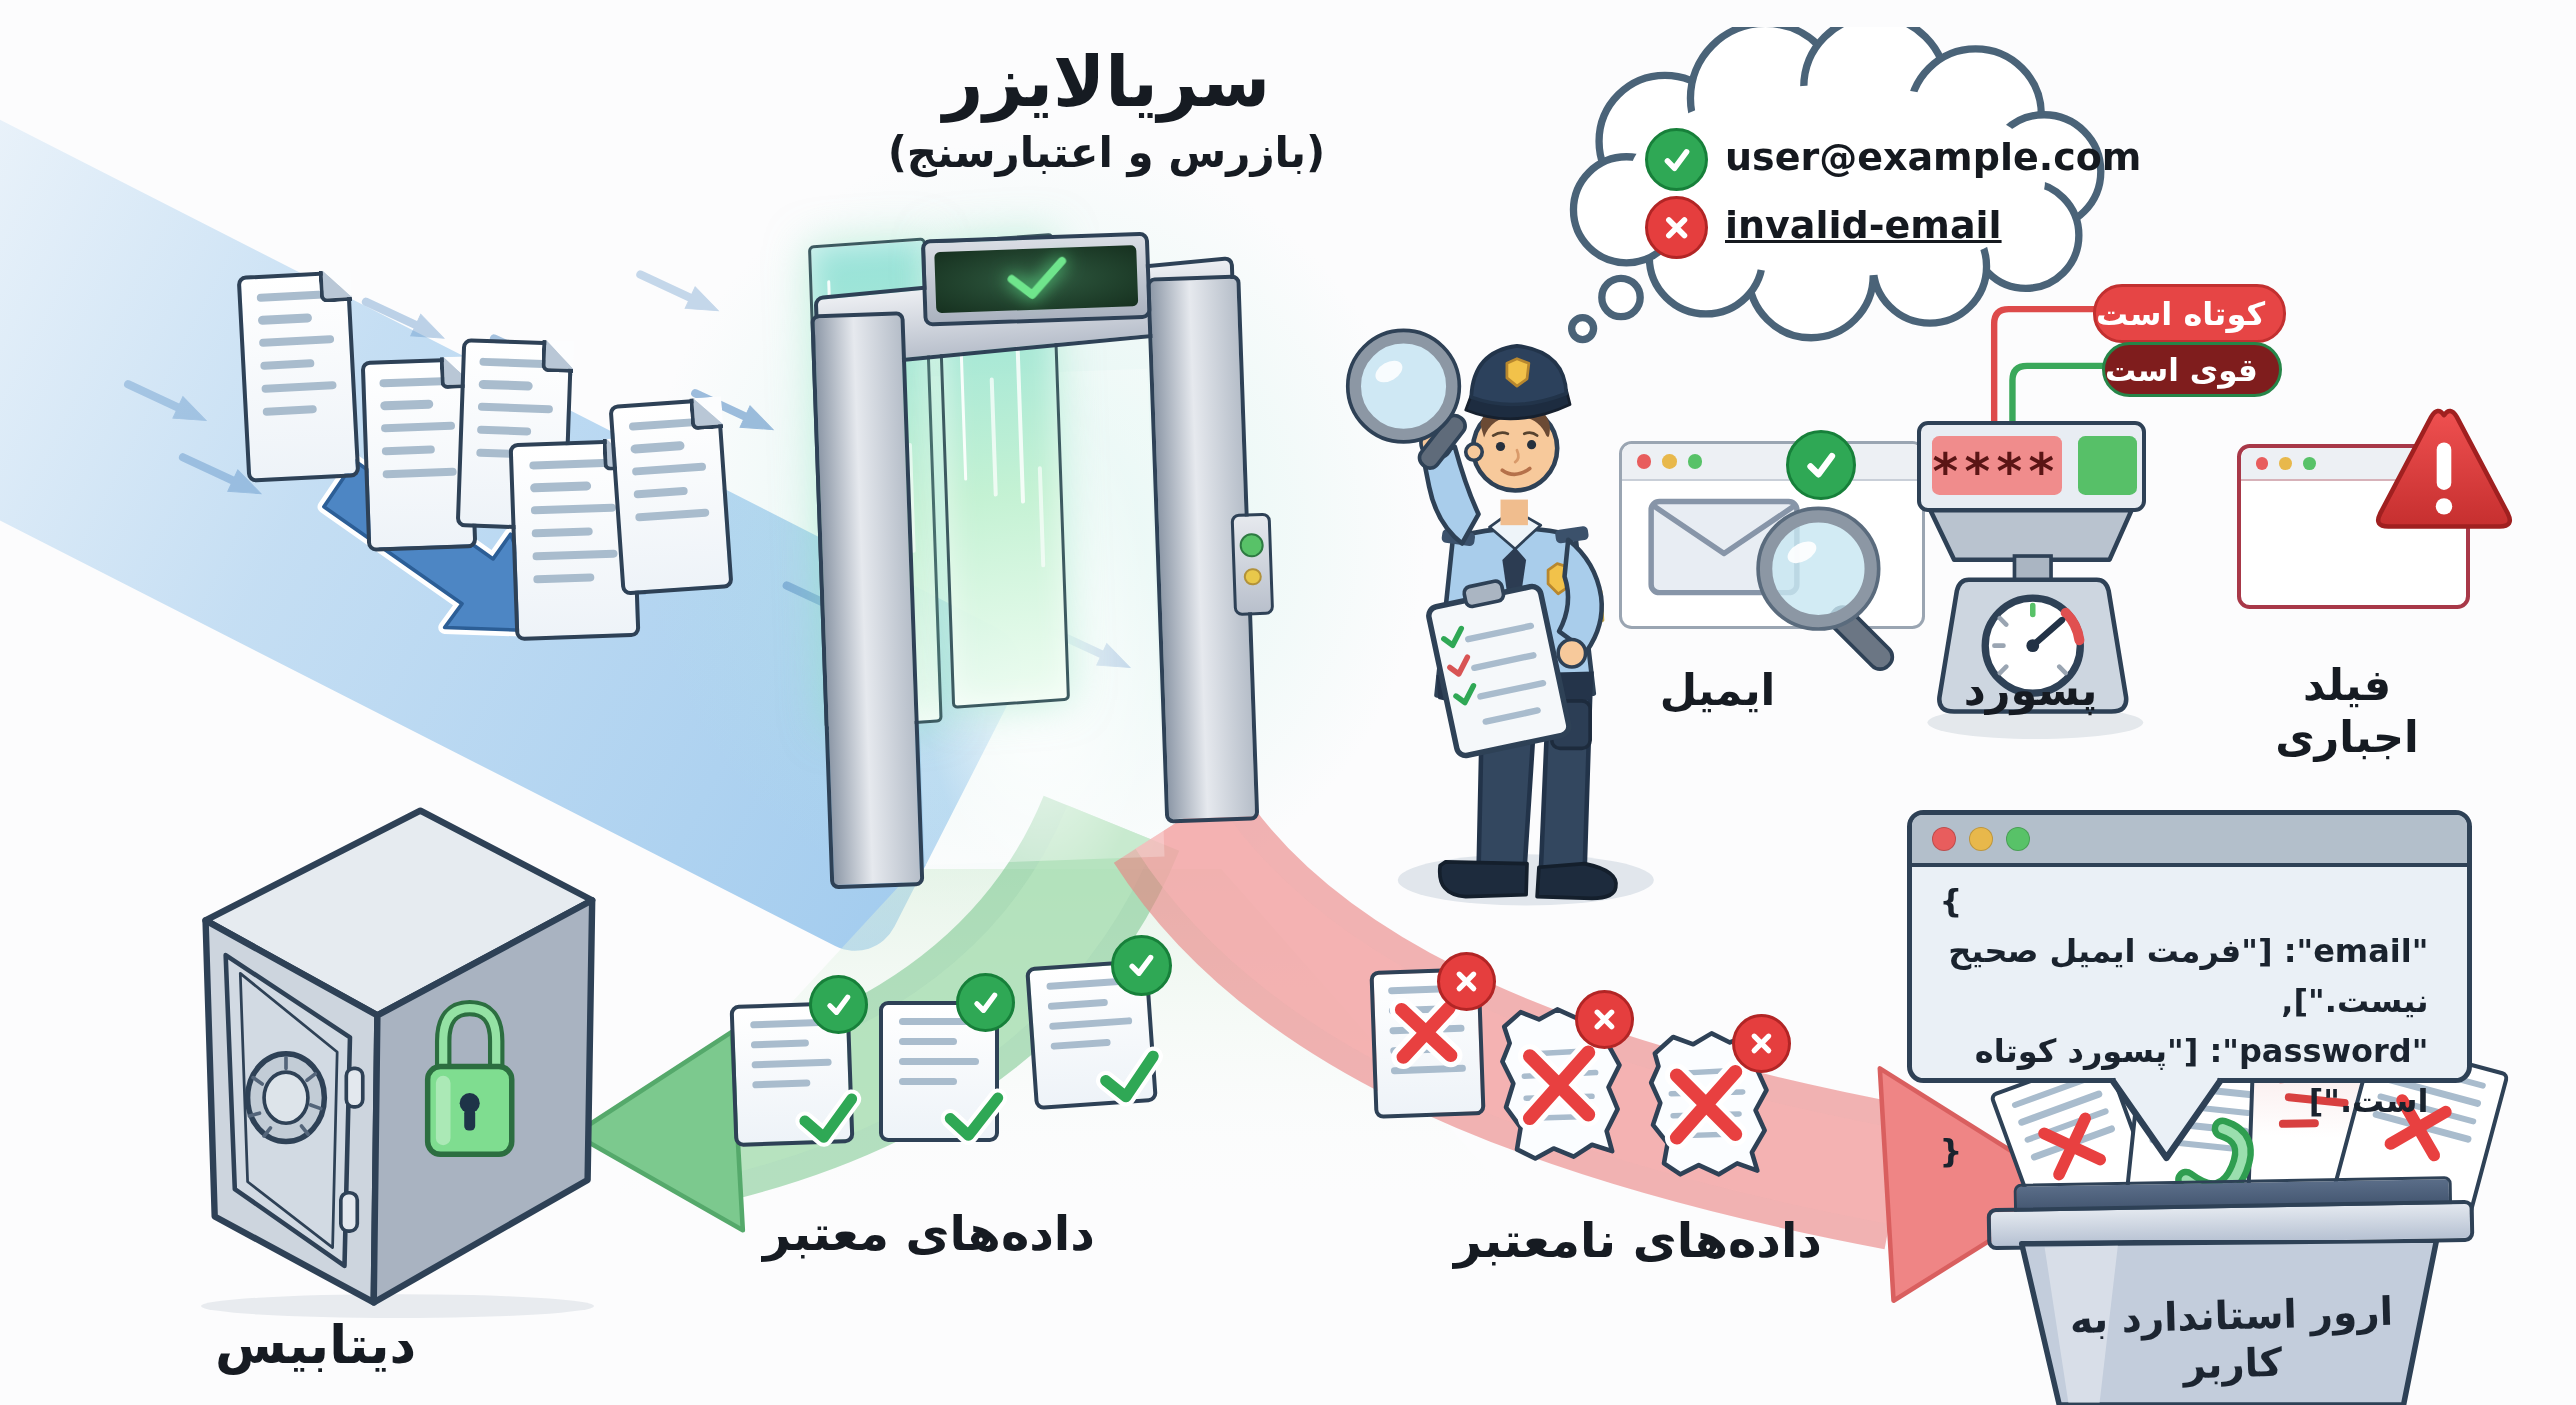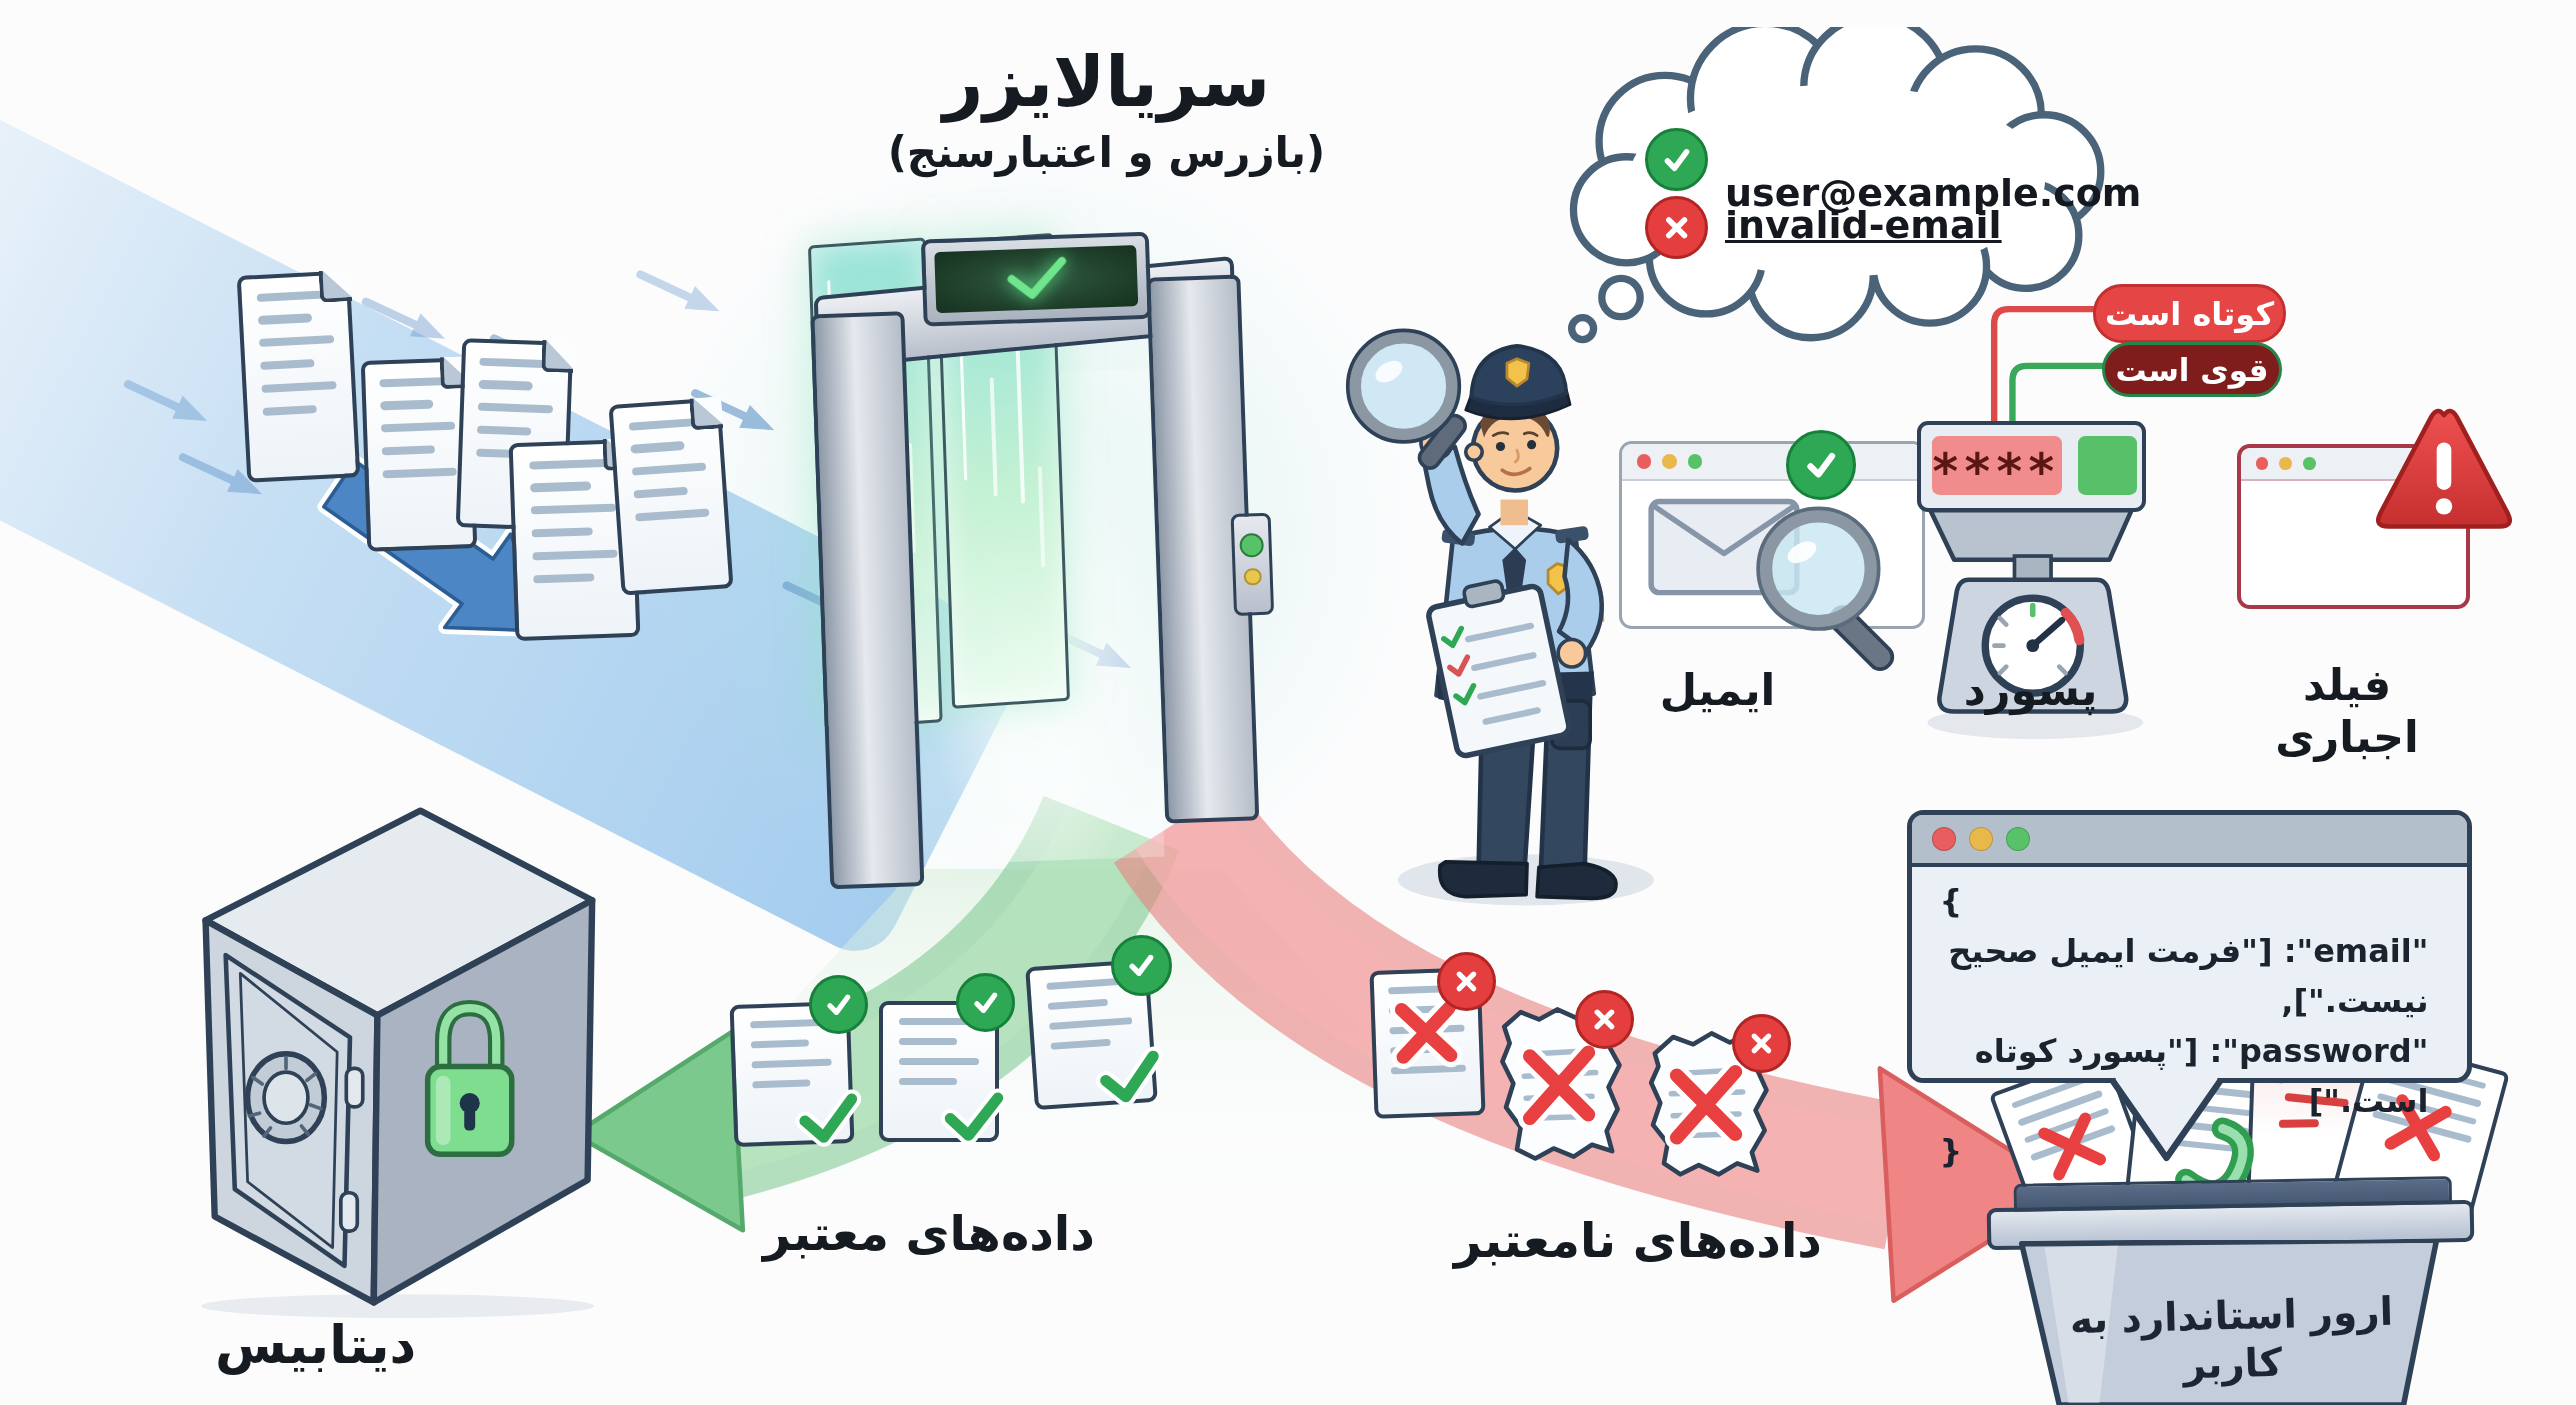--- a/index.html
+++ b/index.html
@@ -23,21 +23,21 @@
     border-left:4.6px solid #2e4156;border-bottom:4.6px solid #2e4156;border-bottom-left-radius:7.3px;}
   .doc i.ln{display:block;height:8.2px;border-radius:4.6px;background:#a9bccd;margin:14.6px 14% 0 14%;}
   .doc i.ln.s{margin-right:34%;}
   .doc.sm i.ln{height:7.3px;margin-top:12.8px;}
   
   .cbadge{position:absolute;border-radius:50%;display:flex;align-items:center;justify-content:center;}
   .cbadge.green{background:#2fa855;border:3.7px solid #17803a;}
   .cbadge.red{background:#e53e3e;border:3.7px solid #b22525;}
   .cbadge svg{width:62%;height:62%;}
   
-  .pill{position:absolute;display:flex;align-items:center;justify-content:center;
+  .pill{position:absolute;display:flex;align-items:center;justify-content:flex-start;
     color:#fff;font-weight:bold;border-radius:29px;}
   .pill.red{background:#e64545;border:3.7px solid #c23030;}
   .pill.green{background:#7f1d1d;border:3.7px solid #268548;}
   
   .gate{position:absolute;left:819px;top:236px;width:425px;height:645px;transform:rotate(-2deg);}
   .pillar{position:absolute;width:86px;border:4.6px solid #2e4156;border-radius:8.2px;
     background:linear-gradient(90deg,#8e99a8,#e6e9ee 45%,#b6bec9);}
   .beam{position:absolute;left:3.7px;top:40px;width:413px;height:66px;border:4.6px solid #2e4156;border-radius:9.1px;
     background:linear-gradient(180deg,#eceef2,#b9c0cc);transform:skewY(-3.5deg);}
   .gdisplay{position:absolute;left:113px;top:0;width:220px;height:79px;border:4.6px solid #2e4156;border-radius:9.1px;
@@ -327,21 +327,21 @@
     <circle cx="82" cy="296" r="21"></circle>
       <circle cx="40" cy="330" r="12"></circle>
   </g>
   <ellipse cx="318" cy="168" rx="228" ry="105" fill="#ffffff"></ellipse>
 </svg>
 <div class="cbadge green" style="left:1645px;top:128px;width:57px;height:57px;">
   <svg viewBox="0 0 50 50">
       <path d="M12 27 L22 37 L39 14" fill="none" stroke="#fff" stroke-width="8" stroke-linecap="round" stroke-linejoin="round"></path>
     </svg>
 </div>
-<div class="abs" style="left:1725px;top:135px;font-size:38px;font-weight:bold;color:#15191f;margin-top:36px;">user@example.com</div>
+<div class="abs" style="left:1725px;top:135px;font-size:38px;font-weight:bold;color:#15191f;">user@example.com</div>
 <div class="cbadge red" style="left:1645px;top:196px;width:57px;height:57px;">
   <svg viewBox="0 0 50 50">
       <path d="M14 14 L36 36 M36 14 L14 36" fill="none" stroke="#fff" stroke-width="8" stroke-linecap="round"></path>
     </svg>
 </div>
 <div class="abs" style="left:1725px;top:203px;font-size:38px;font-weight:bold;color:#15191f;text-decoration:underline;">invalid-email</div>
 
 <div class="bwin" style="left:1619px;top:441px;width:306px;height:188px;border:3.7px solid #9aa5b2;">
   <div class="bbar">
     <span class="dot r"></span>

